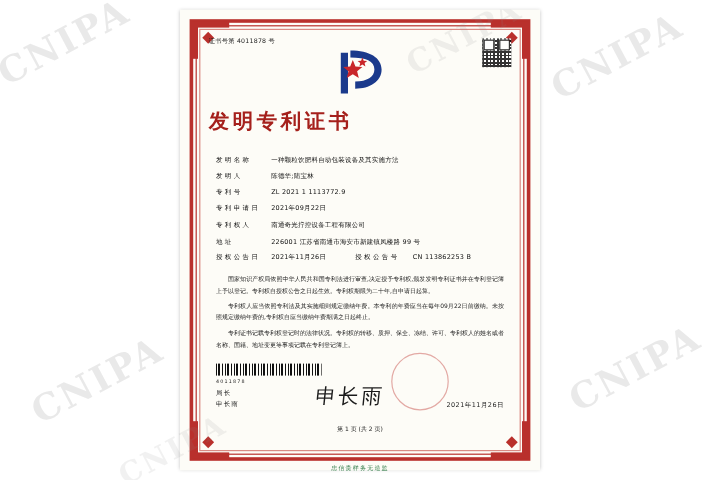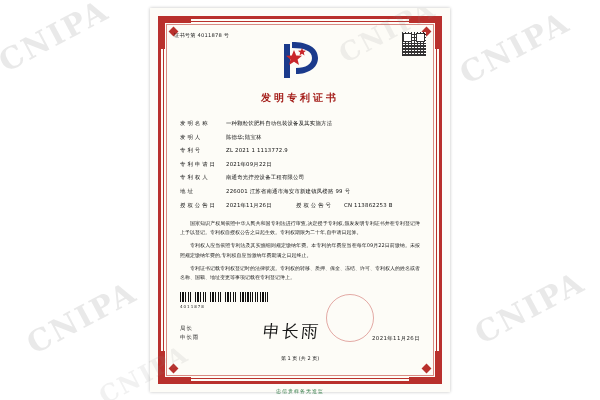--- a/index.html
+++ b/index.html
@@ -129,23 +129,23 @@
     top: 8px;
     transform: translateX(-50%);
     width: 44px;
     height: 40px;
     text-align: center;
   }
   .emblem svg { display: block; }
 
   .title {
     margin-top: 34px;
-    text-align: center;
+    text-align: left;
     font-family: "DejaVu Serif", "Liberation Serif", serif;
-    font-size: 10px;
+    font-size: 17px;
     font-weight: bold;
     color: #a5201c;
     letter-spacing: 3px;
   }
 
   .fields {
     margin-top: 14px;
     padding-left: 6px;
     padding-right: 4px;
   }

